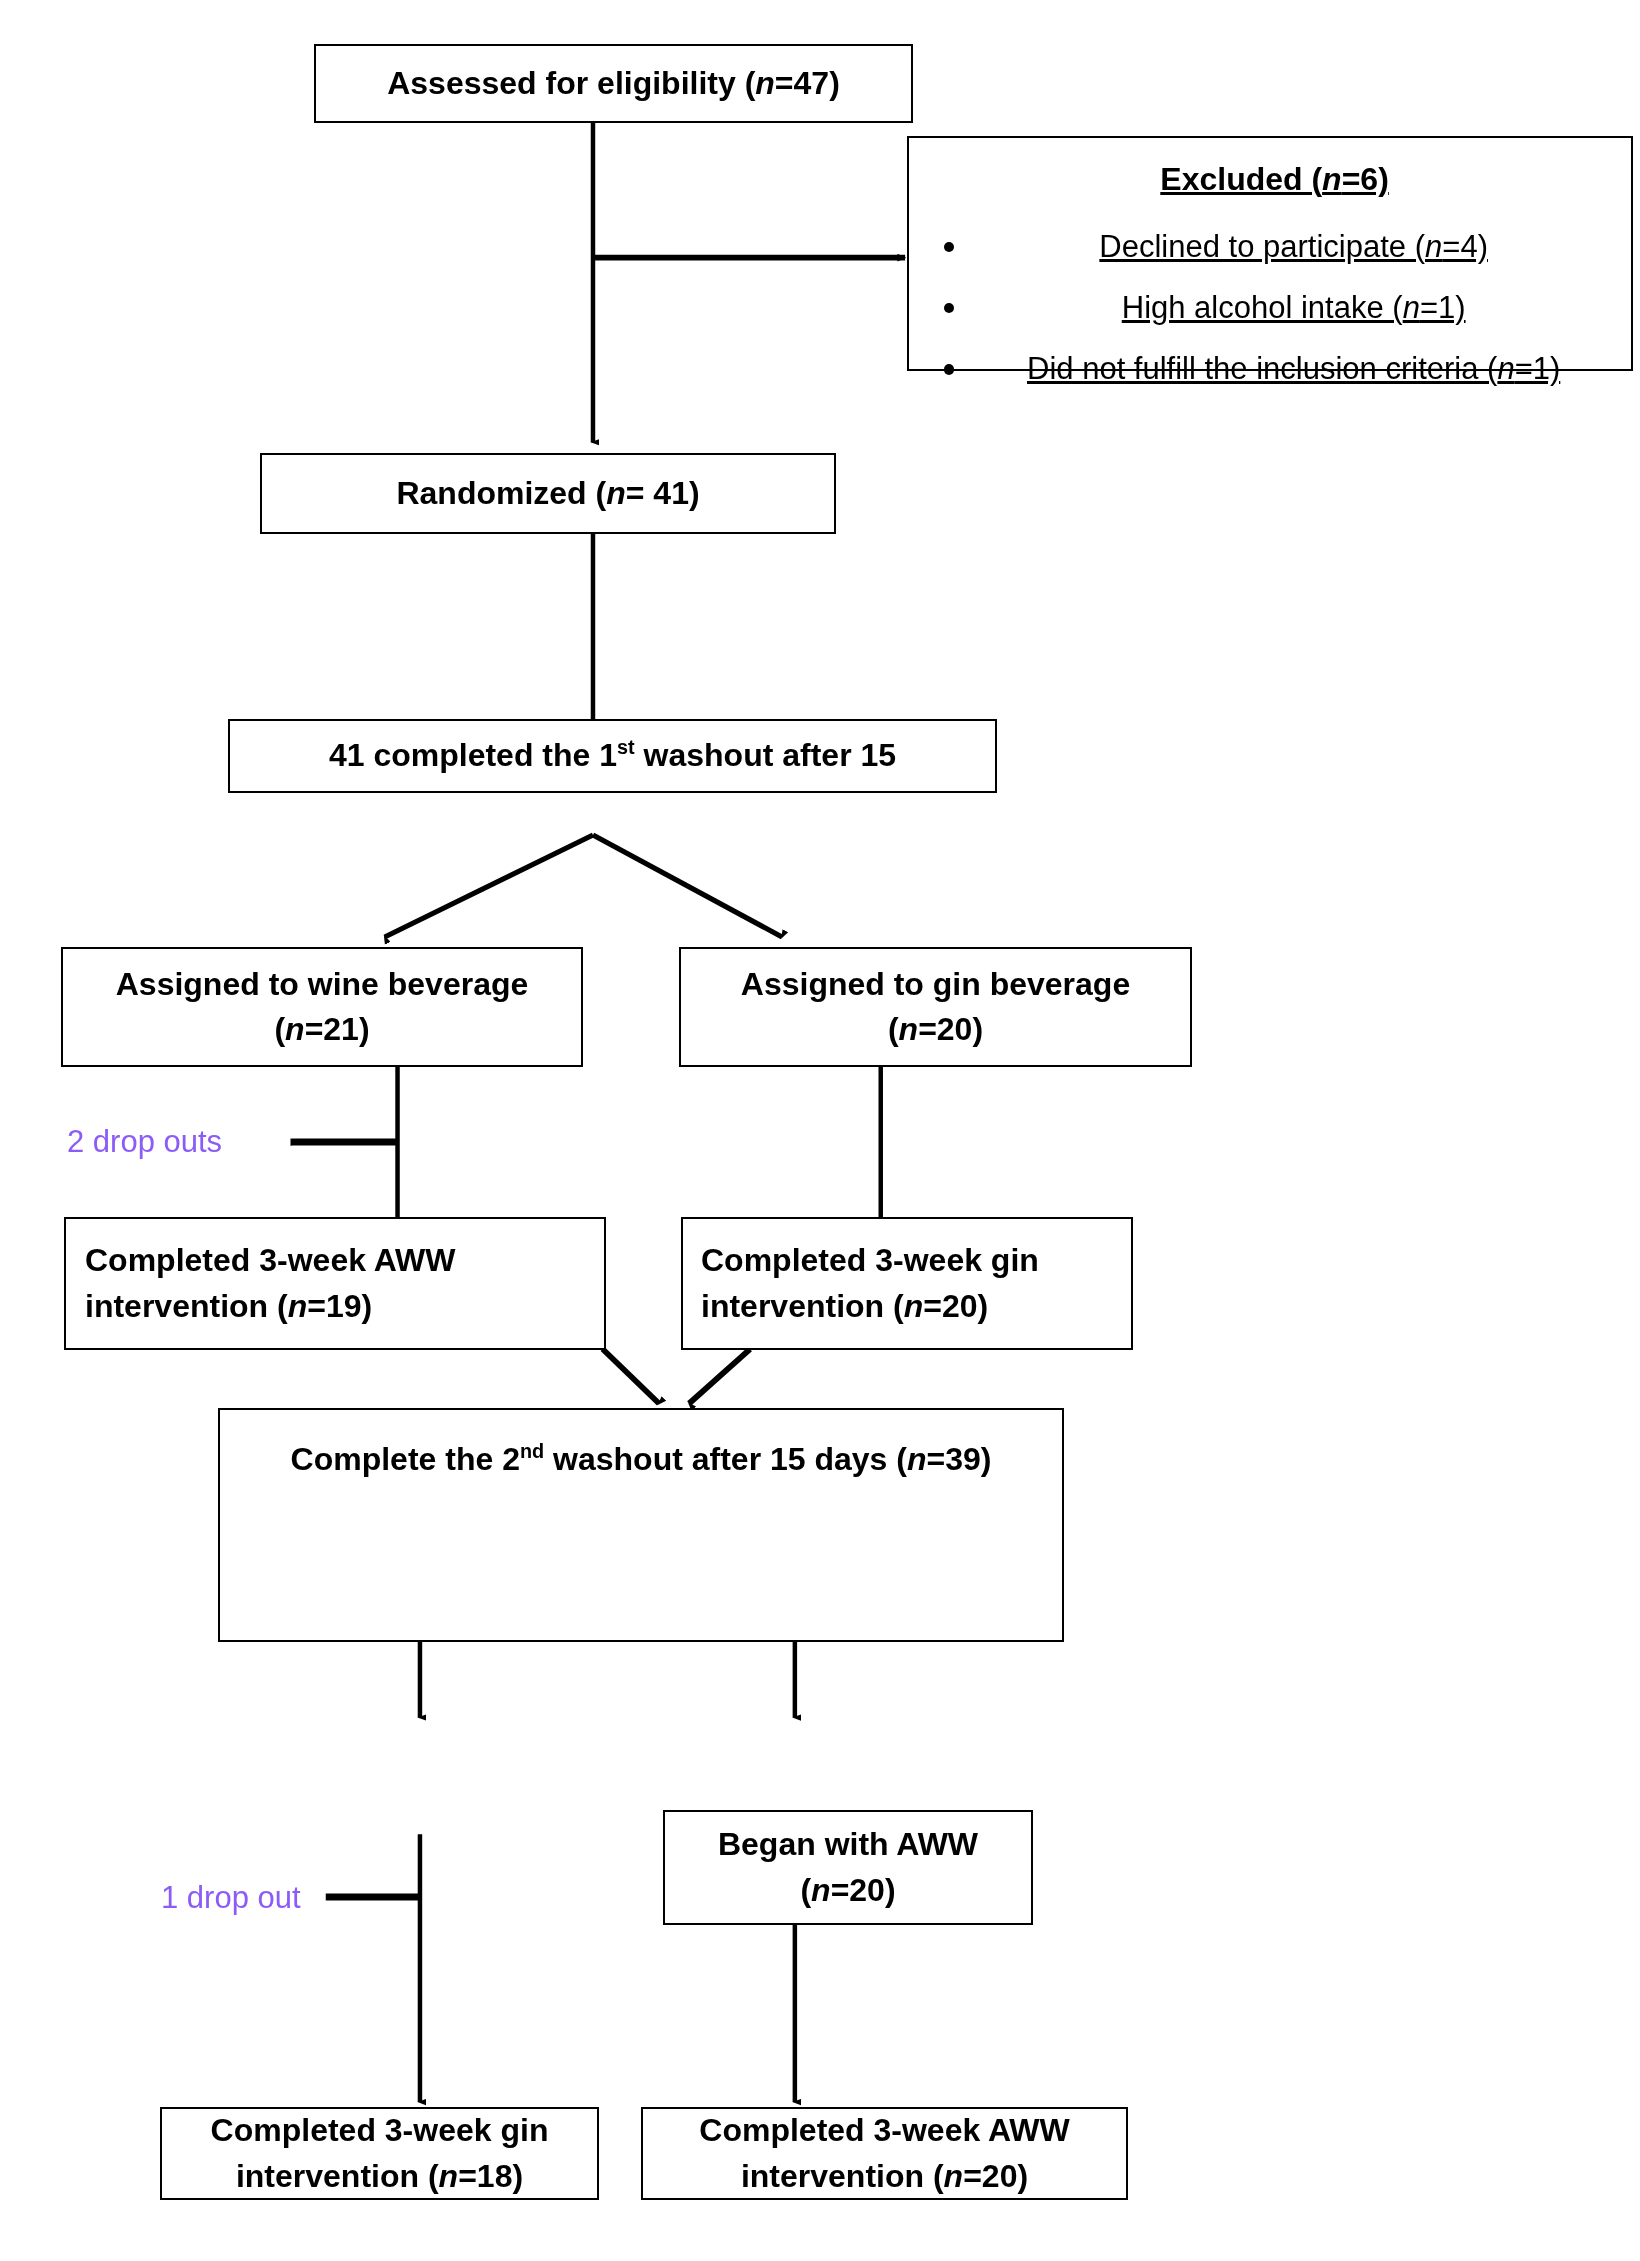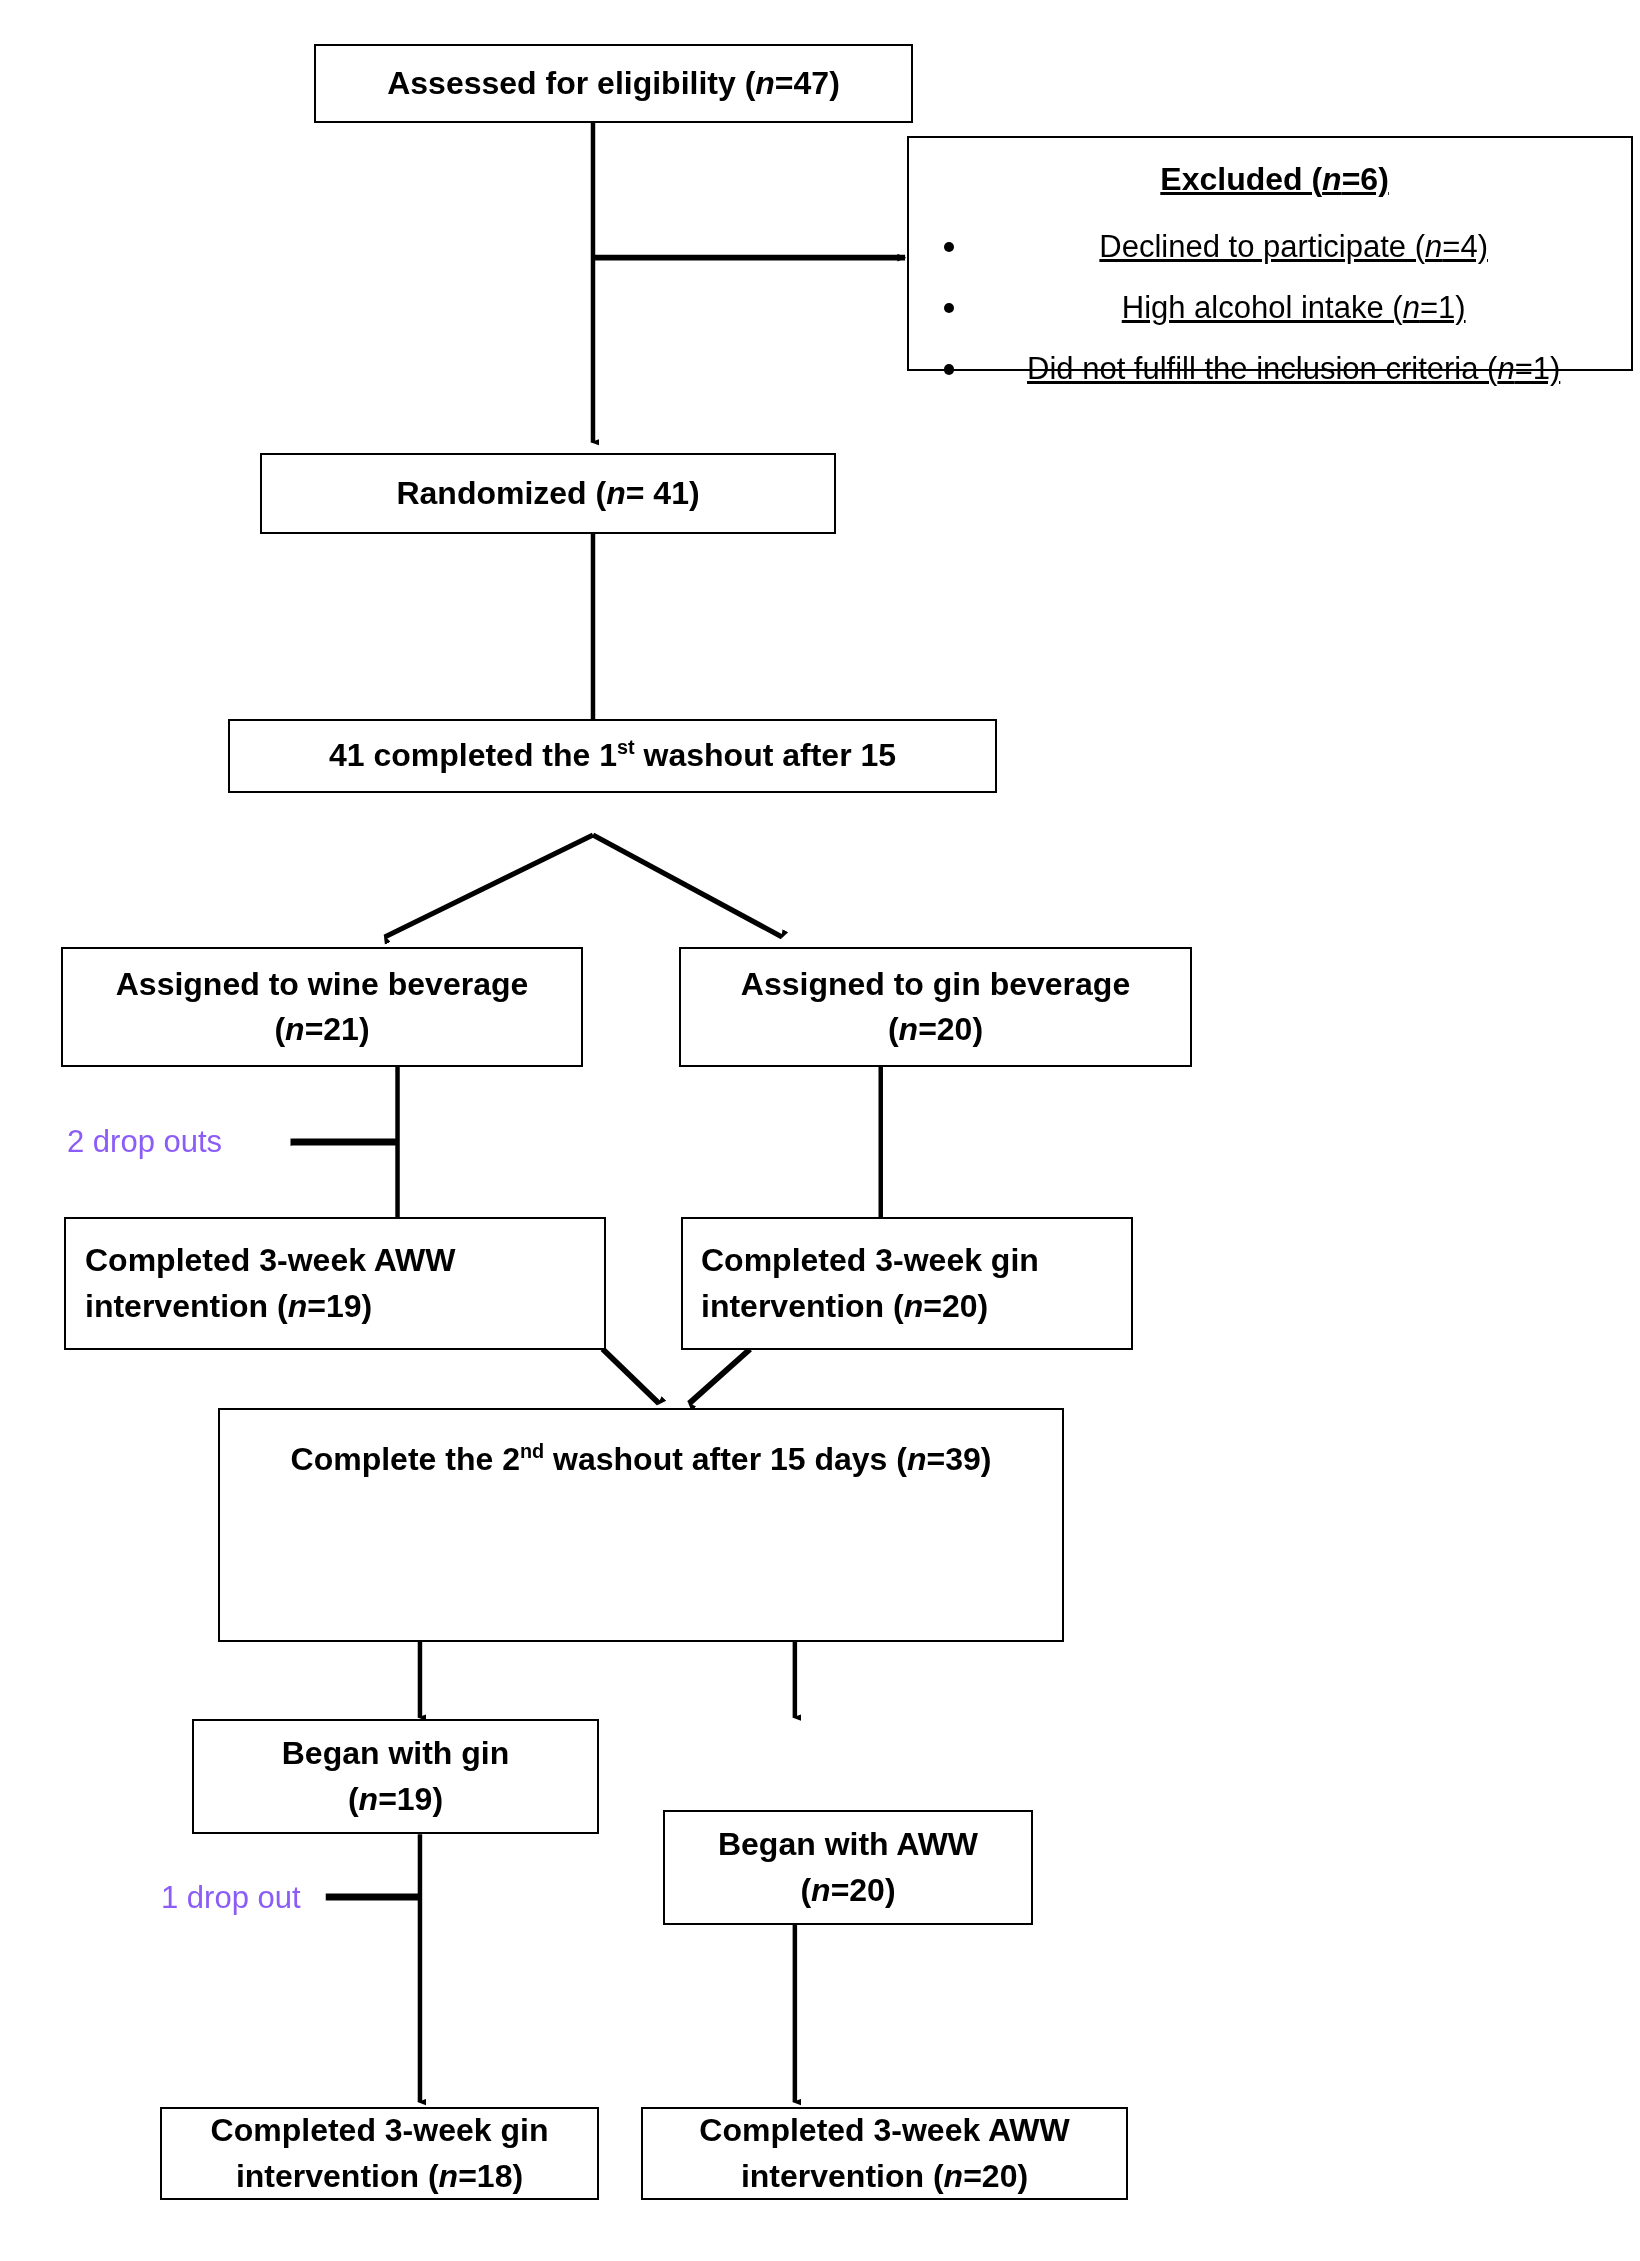--- a/index.html
+++ b/index.html
@@ -187,23 +187,20 @@
   </div>
 
   <div class="node align-left" style="left:681px; top:1217px; width:452px; height:133px; padding-left:18px;">
     <span class="node-text" style="text-align:left;">Completed 3-week gin<br>intervention (<span class="ital">n</span>=20)</span>
   </div>
 
   <div class="node" style="left:218px; top:1408px; width:846px; height:234px;">
     <span class="node-text" style="margin-top:-131px;">Complete the 2<sup>nd</sup> washout after 15 days (<span class="ital">n</span>=39)</span>
   </div>
 
-  <div class="node" style="left:192px; top:1719px; width:407px; height:115px;">
-    <span class="node-text">Began with gin<br>(<span class="ital">n</span>=19)</span>
-  </div>
 
   <div class="node" style="left:663px; top:1810px; width:370px; height:115px;">
     <span class="node-text">Began with AWW<br>(<span class="ital">n</span>=20)</span>
   </div>
 
   <div class="side-label" style="left:153px; top:1882px;margin-left:8px;">1 drop out</div>
 
   <div class="node" style="left:160px; top:2107px; width:439px; height:93px;">
     <span class="node-text">Completed 3-week gin<br>intervention (<span class="ital">n</span>=18)</span>
   </div>

